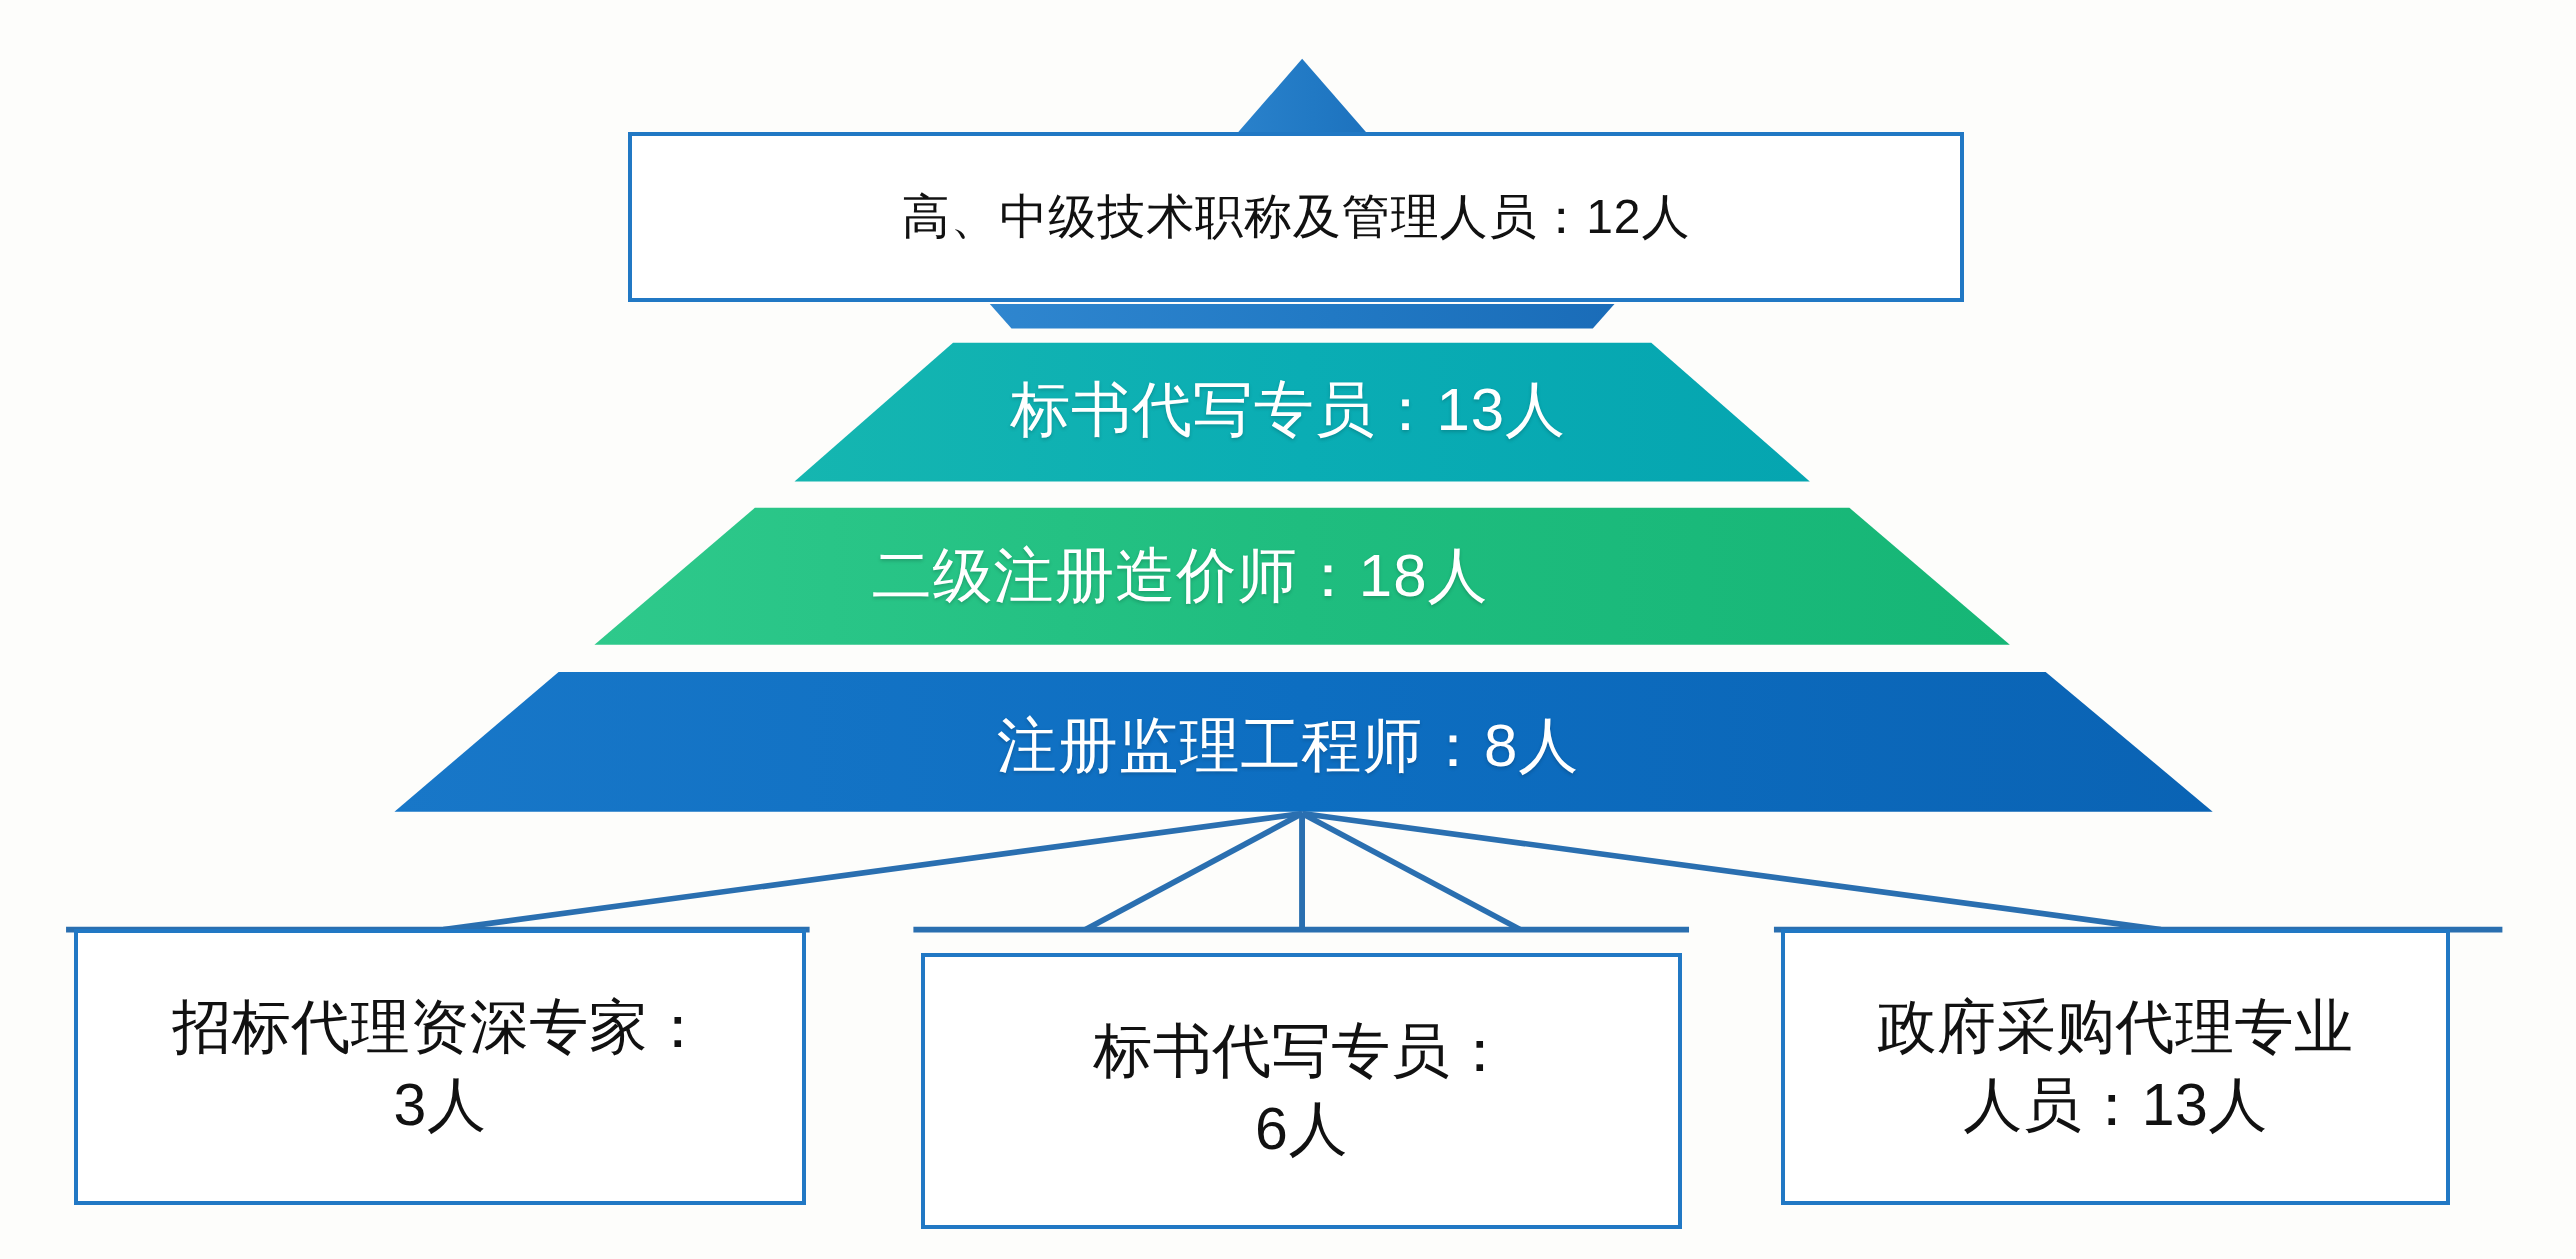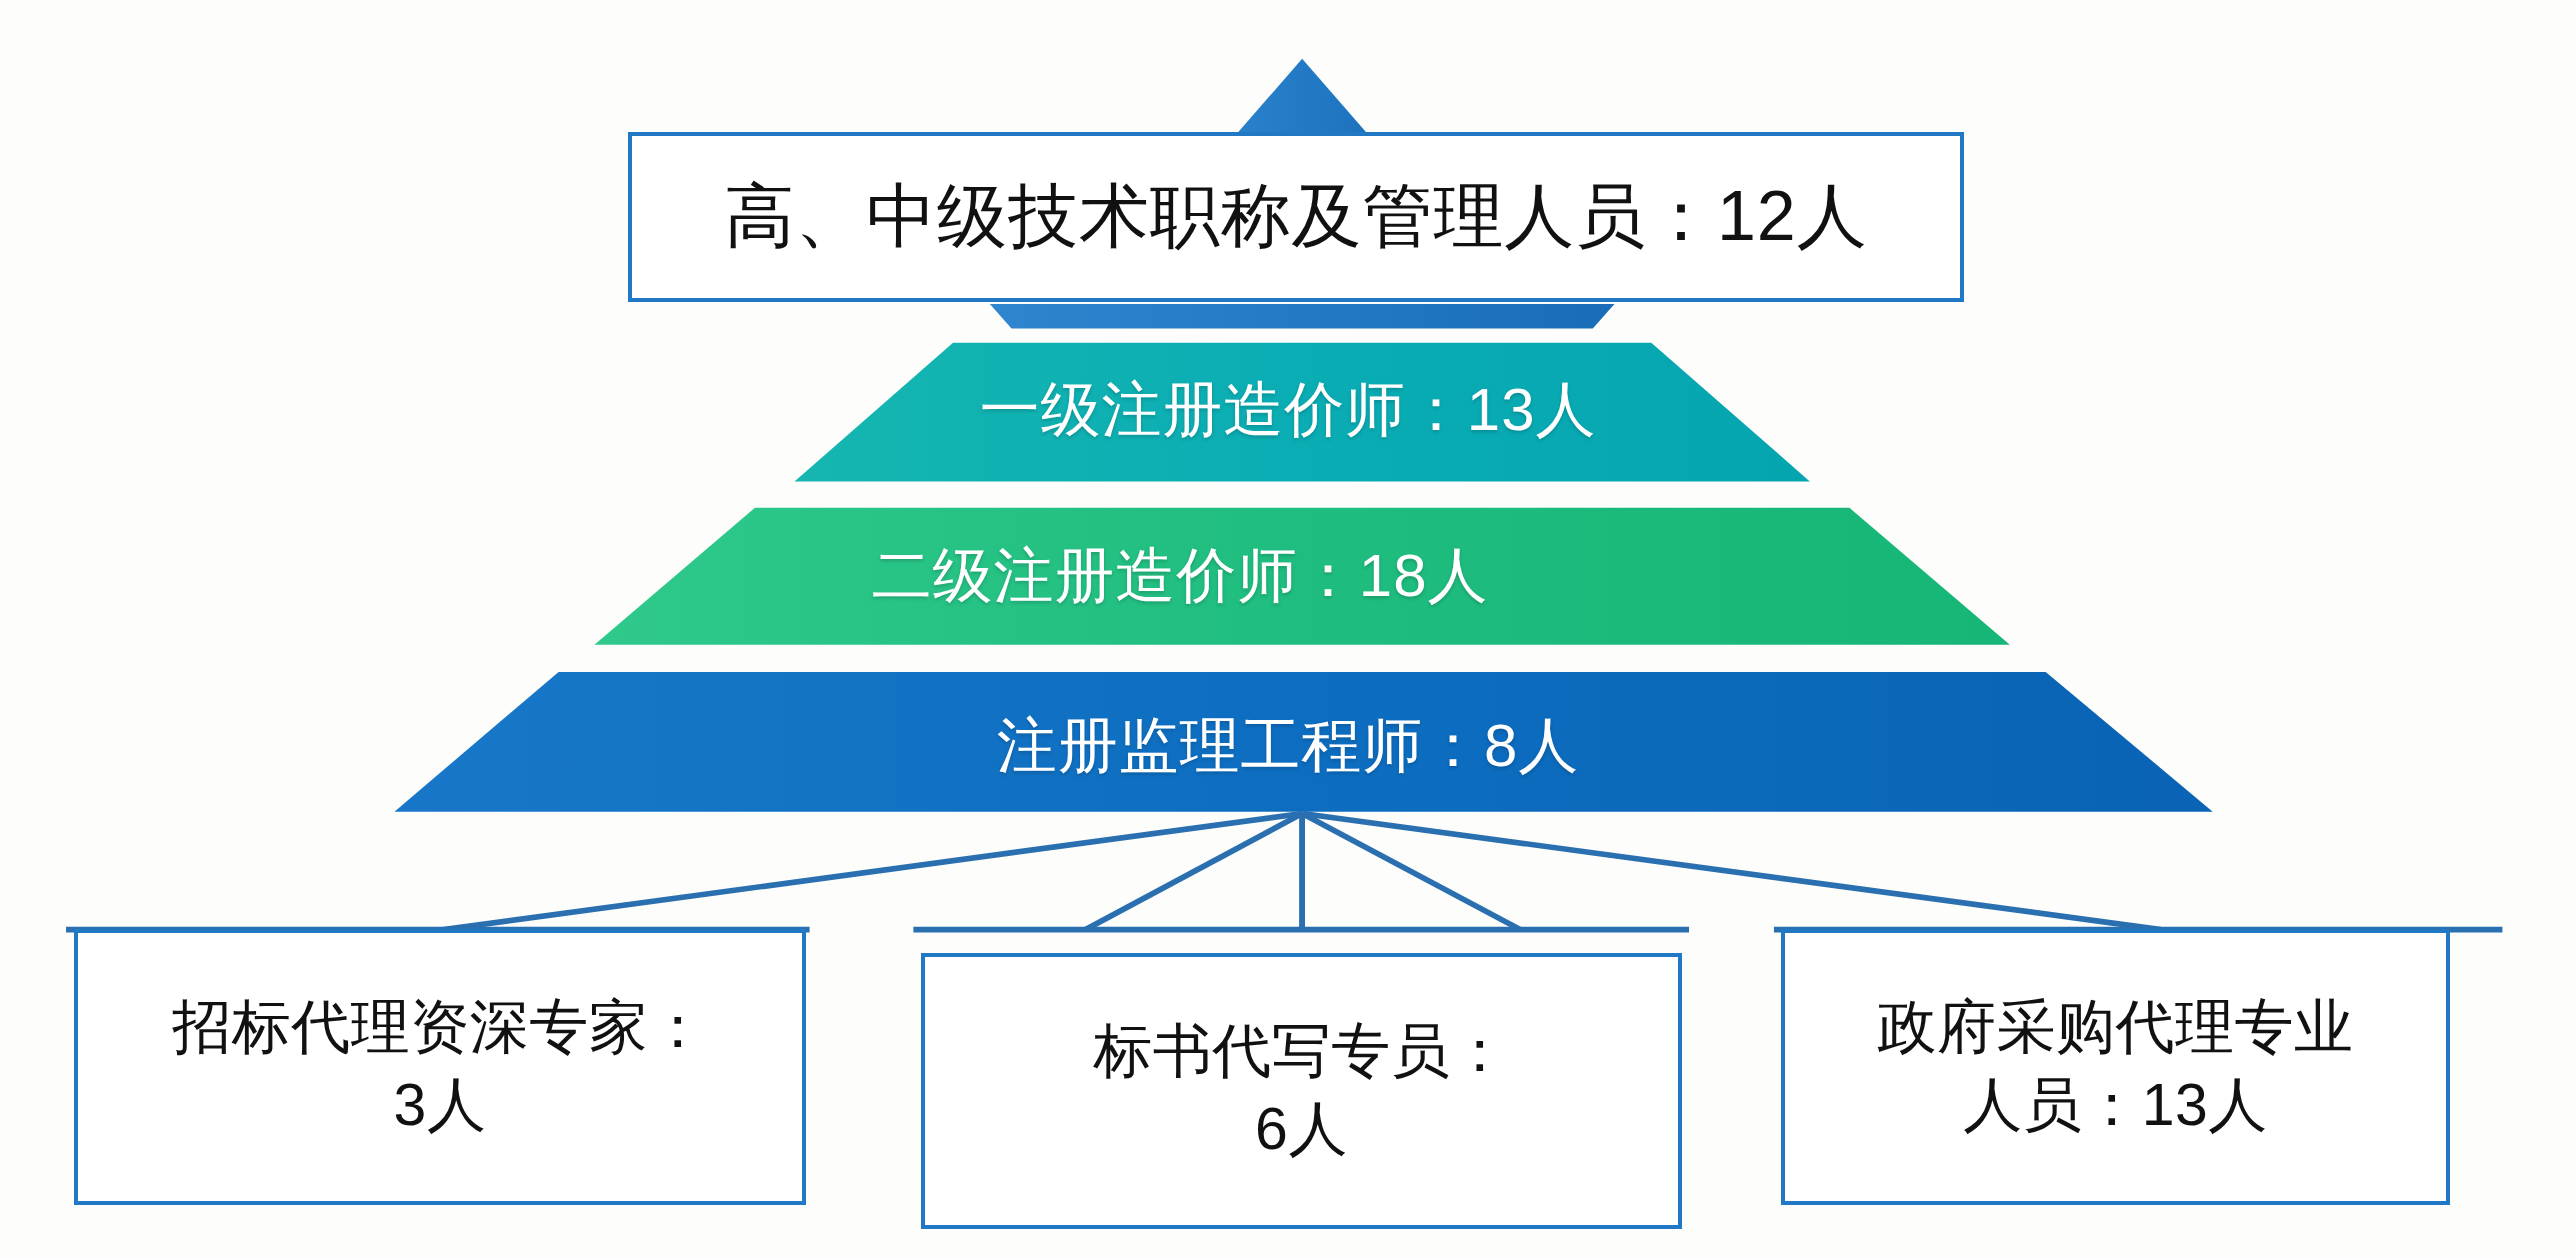--- a/index.html
+++ b/index.html
@@ -32,21 +32,21 @@
   
   #top-box{
     position:absolute;
     left:628px;top:132px;width:1336px;height:170px;
     background:#ffffff;
     border:4.7px solid #2178c4;
     box-sizing:border-box;
     display:flex;align-items:center;justify-content:center;
   }
   #top-box-label{
-    font-size:70px;color:#111111;white-space:nowrap;letter-spacing:0.9px;
+    font-size:48px;color:#111111;white-space:nowrap;letter-spacing:0.9px;
   }
 
   
   .leaf-box{
     position:absolute;
     top:929px;height:276px;
     background:#ffffff;
     border:4.7px solid #2178c4;
     box-sizing:border-box;
     display:flex;align-items:center;justify-content:center;
@@ -108,21 +108,21 @@
     <g stroke="#2a6fb0" stroke-width="6" fill="none">
       <line x1="1380" y1="862" x2="470" y2="985"></line>
       <line x1="1380" y1="862" x2="1380" y2="985"></line>
       <line x1="1380" y1="862" x2="2290" y2="985"></line>
       <line x1="70" y1="985" x2="858" y2="985"></line>
       <line x1="968" y1="985" x2="1790" y2="985"></line>
       <line x1="1880" y1="985" x2="2652" y2="985"></line>
     </g>
   </svg>
 
-  <div class="tier-label" id="tier-label-1">一级注册造价师：13人</div>
+  <div class="tier-label" id="tier-label-1">标书代写专员：13人</div>
   <div class="tier-label" id="tier-label-2">二级注册造价师：18人</div>
   <div class="tier-label" id="tier-label-3">注册监理工程师：8人</div>
 
   <div id="top-box">
     <span id="top-box-label">高、中级技术职称及管理人员：12人</span>
   </div>
 
   <div class="leaf-box" id="leaf-box-0">
     <div class="leaf-label">
       <div>招标代理资深专家：</div>

